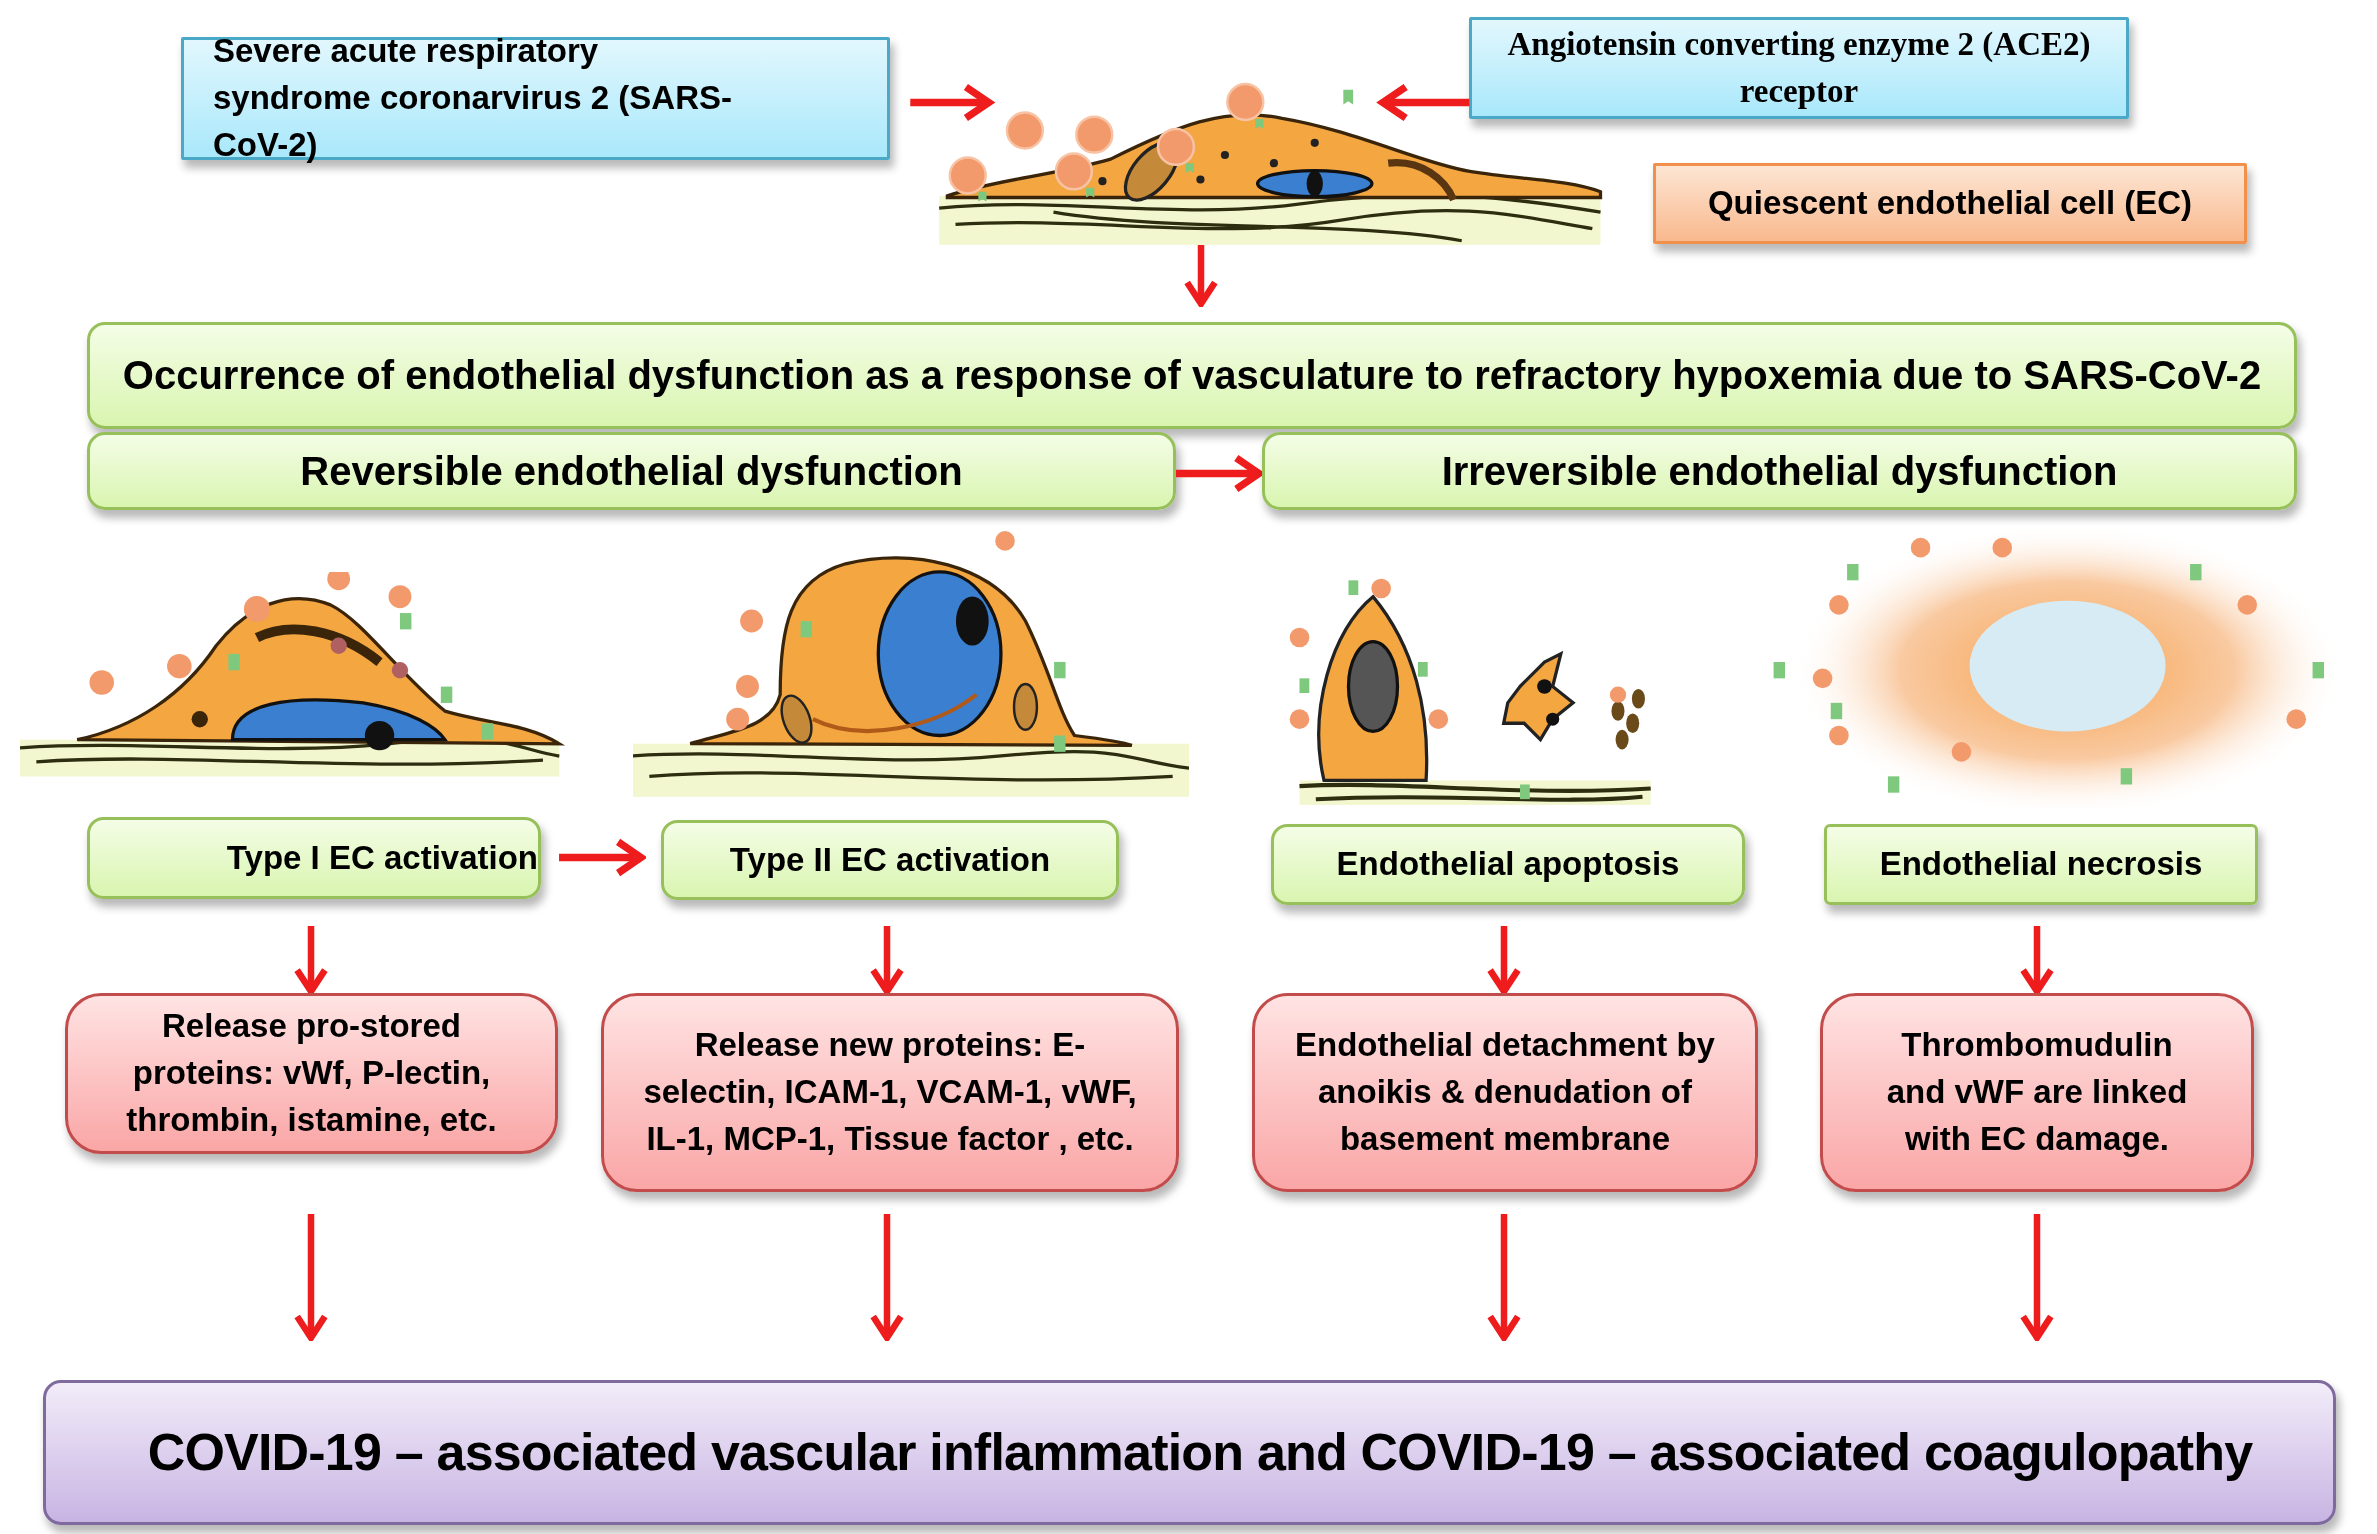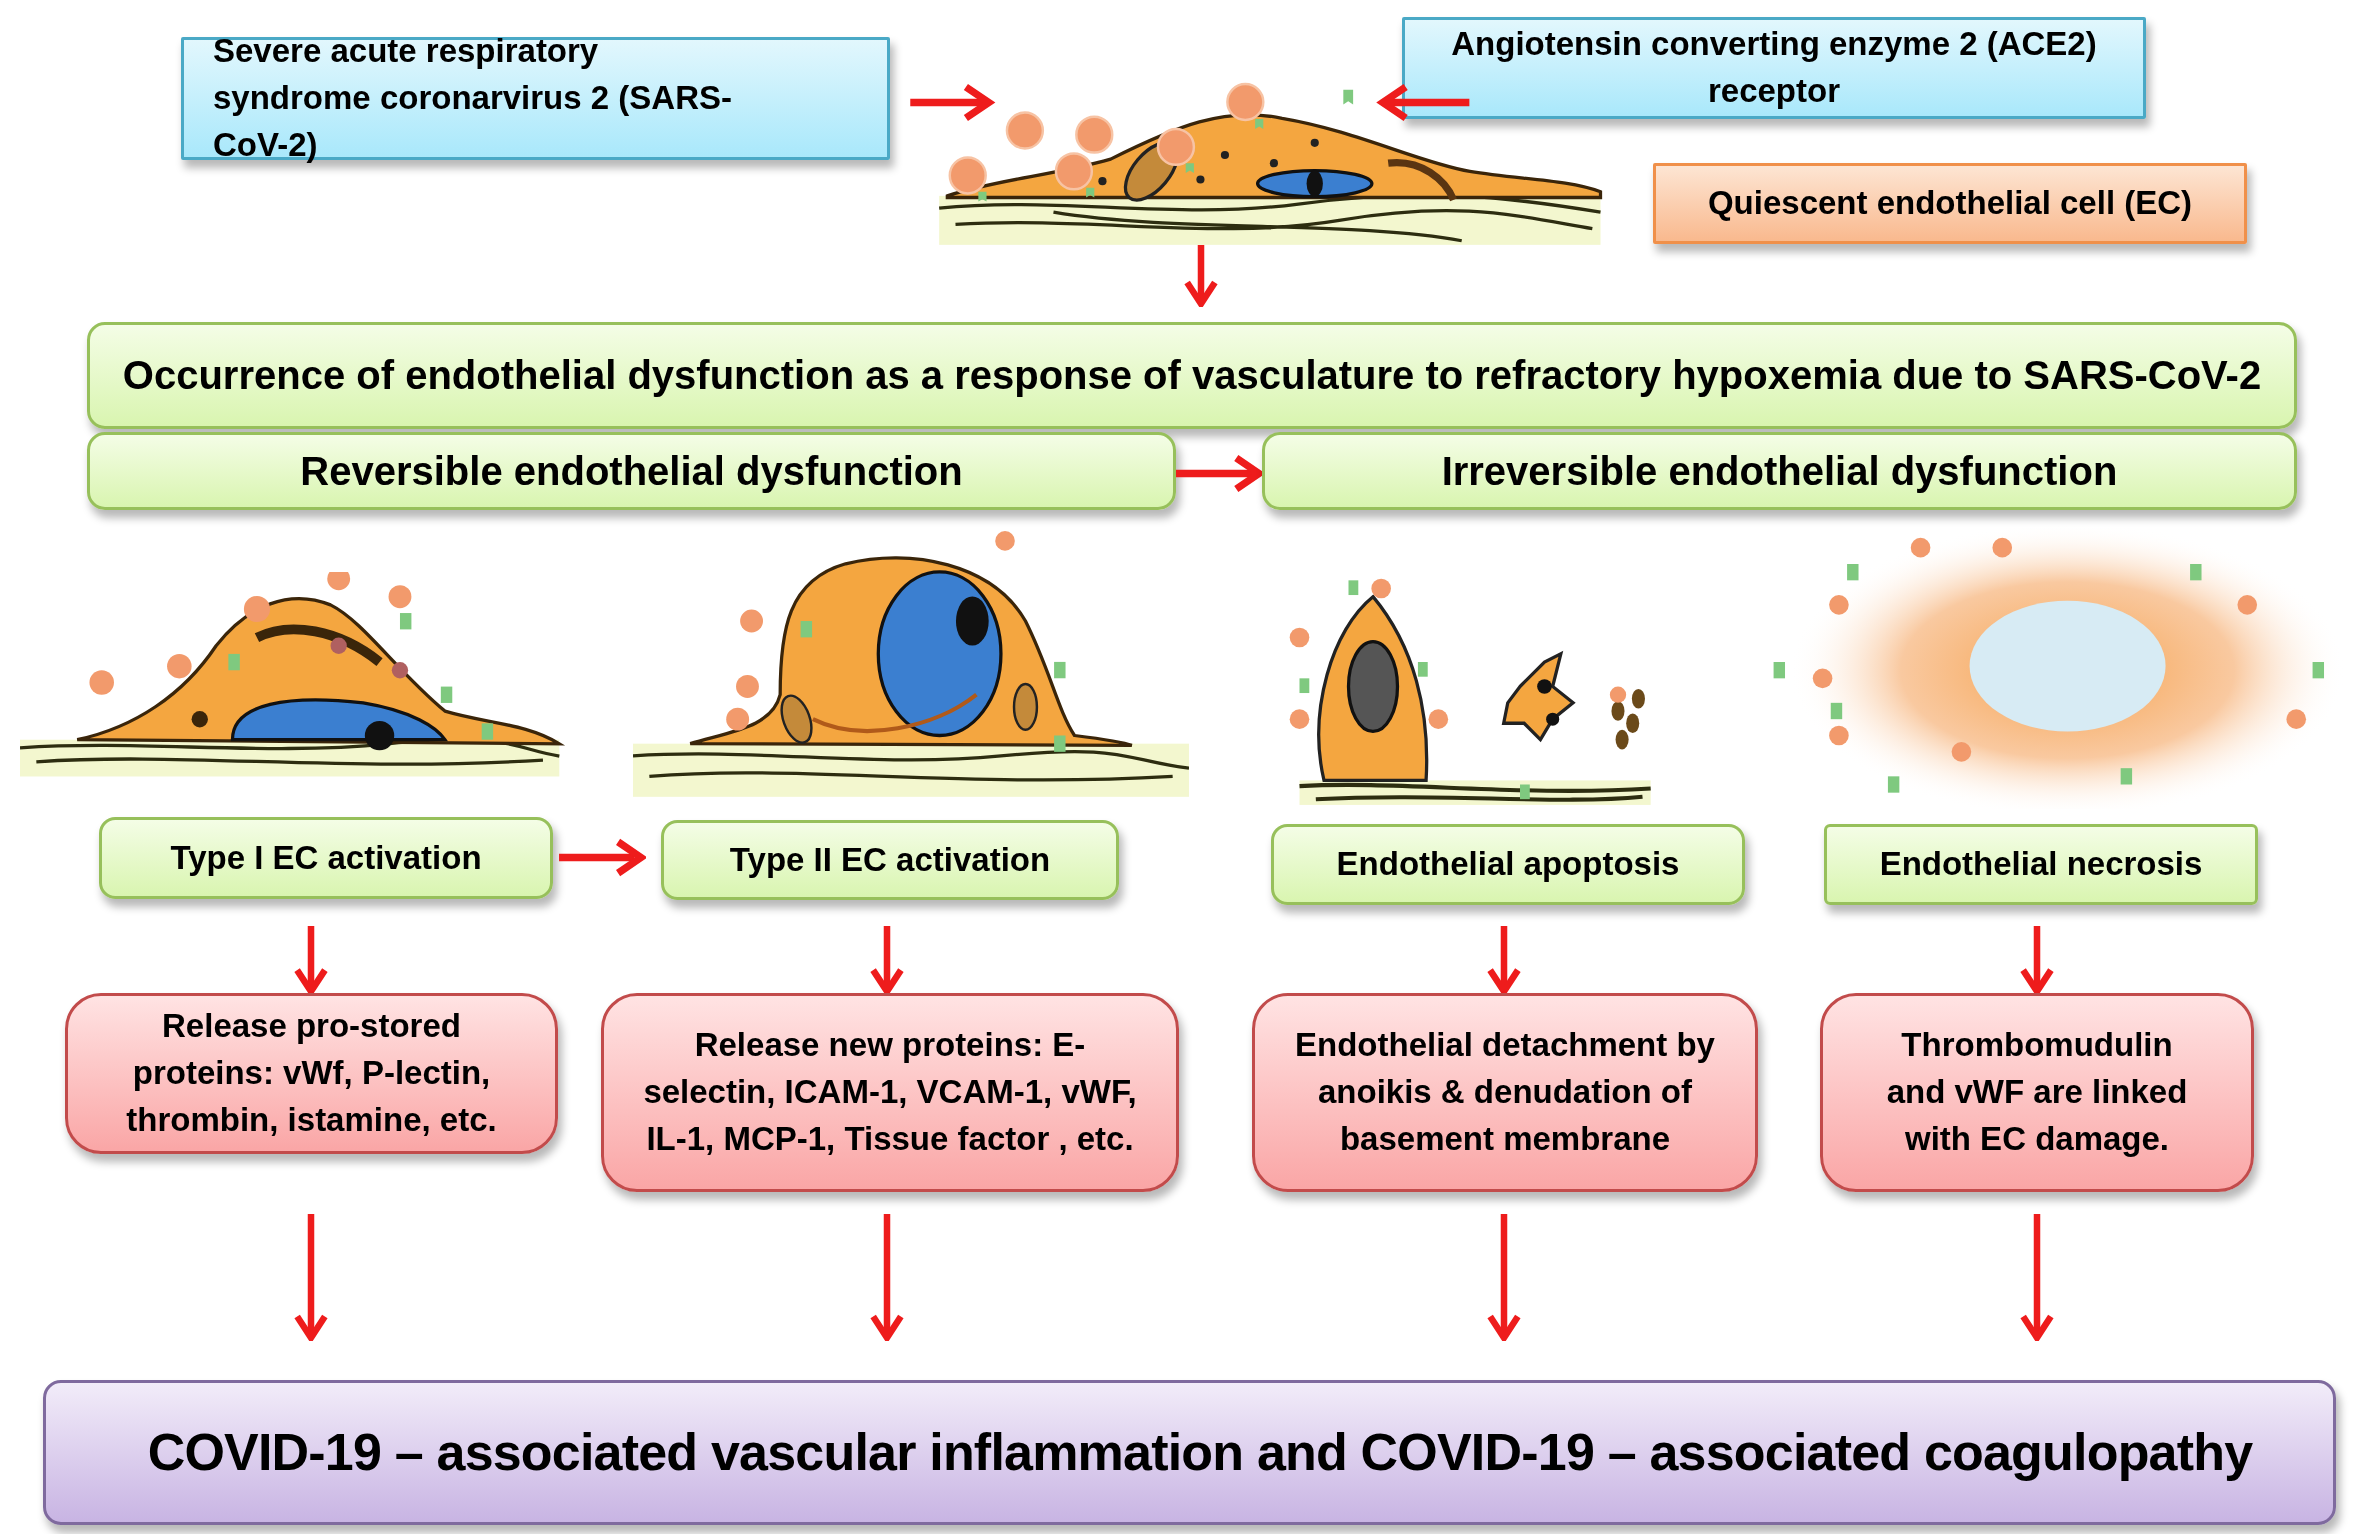--- a/index.html
+++ b/index.html
@@ -20,21 +20,21 @@
   .cell { position:absolute; }
   svg { display:block; }
 </style>
 </head>
 <body>
 
 <div class="box blue t40" style="left:181px; top:37px; width:709px; height:123px; justify-content:flex-start; text-align:left; padding-left:29px; padding-right:147px;">
   <span>Severe acute respiratory syndrome coronarvirus 2 (SARS-CoV-2)</span>
 </div>
 
-<div class="box blue t40" style="left:1402px; top:17px; width:744px; height:102px; padding:0 24.5px;">
+<div class="box blue t40" style="left:1469px; top:17px; width:660px; height:102px; padding:0 24.5px;font-family:Liberation Serif, serif;">
   <span>Angiotensin converting enzyme 2 (ACE2) receptor</span>
 </div>
 
 <div class="box orange t40" style="left:1653px; top:163px; width:594px; height:81px;">
   <span>Quiescent endothelial cell (EC)</span>
 </div>
 
 <svg class="arrow" style="left:907px; top:82px;" width="90" height="41" viewBox="0 0 110 50">
   <line x1="4" y1="25" x2="96" y2="25" stroke="#ee1c1c" stroke-width="9"></line>
   <polyline points="72,6 100,25 72,44" fill="none" stroke="#ee1c1c" stroke-width="9"></polyline>
@@ -197,21 +197,21 @@
       <circle cx="300" cy="40" r="12"></circle>
       <circle cx="100" cy="110" r="12"></circle>
       <circle cx="600" cy="110" r="12"></circle>
       <circle cx="80" cy="200" r="12"></circle>
       <circle cx="660" cy="250" r="12"></circle>
       <circle cx="100" cy="270" r="12"></circle>
       <circle cx="250" cy="290" r="12"></circle>
     </g>
 </svg>
 
-<div class="box green t40" style="left:99px; top:817px; width:454px; height:82px; border-radius:16.3px;">
+<div class="box green t40" style="left:87px; top:817px; width:454px; height:82px; border-radius:16.3px;justify-content:flex-end;">
   <span>Type I EC activation</span>
 </div>
 <svg class="arrow" style="left:559px; top:837px;" width="87" height="41" viewBox="0 0 106 50">
   <line x1="0" y1="25" x2="92" y2="25" stroke="#ee1c1c" stroke-width="9"></line>
   <polyline points="72,6 100,25 72,44" fill="none" stroke="#ee1c1c" stroke-width="9"></polyline>
 </svg>
 <div class="box green t40" style="left:661px; top:820px; width:458px; height:80px; border-radius:16.3px;">
   <span>Type II EC activation</span>
 </div>
 <div class="box green t40" style="left:1271px; top:824px; width:474px; height:81px; border-radius:16.3px;">

